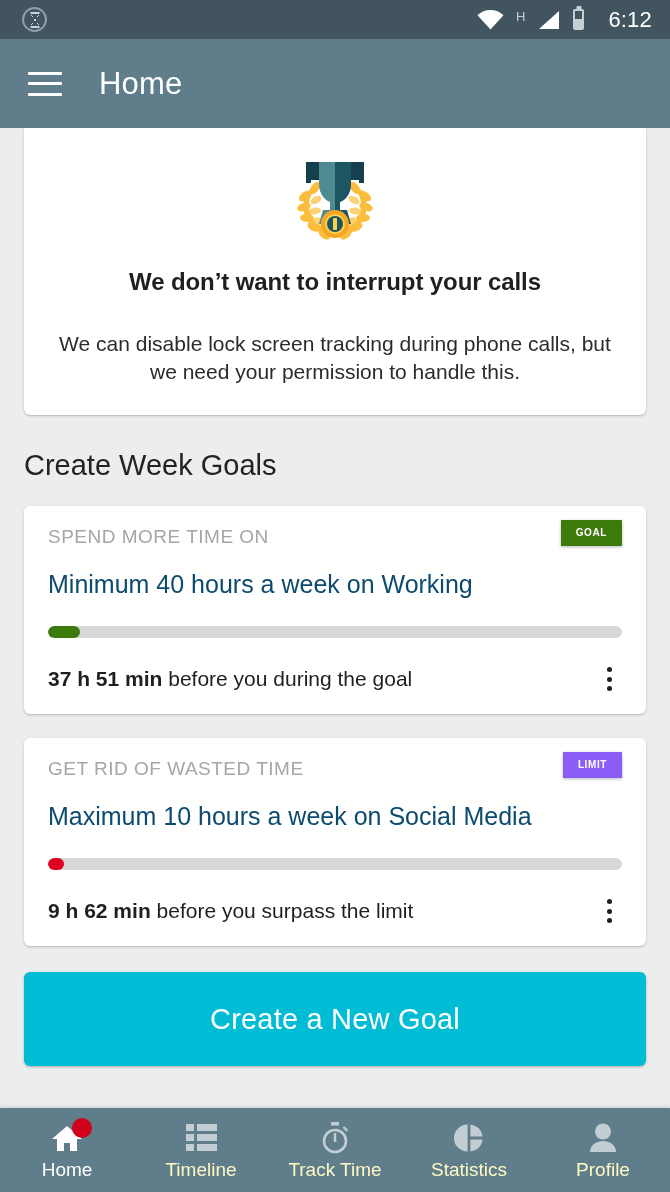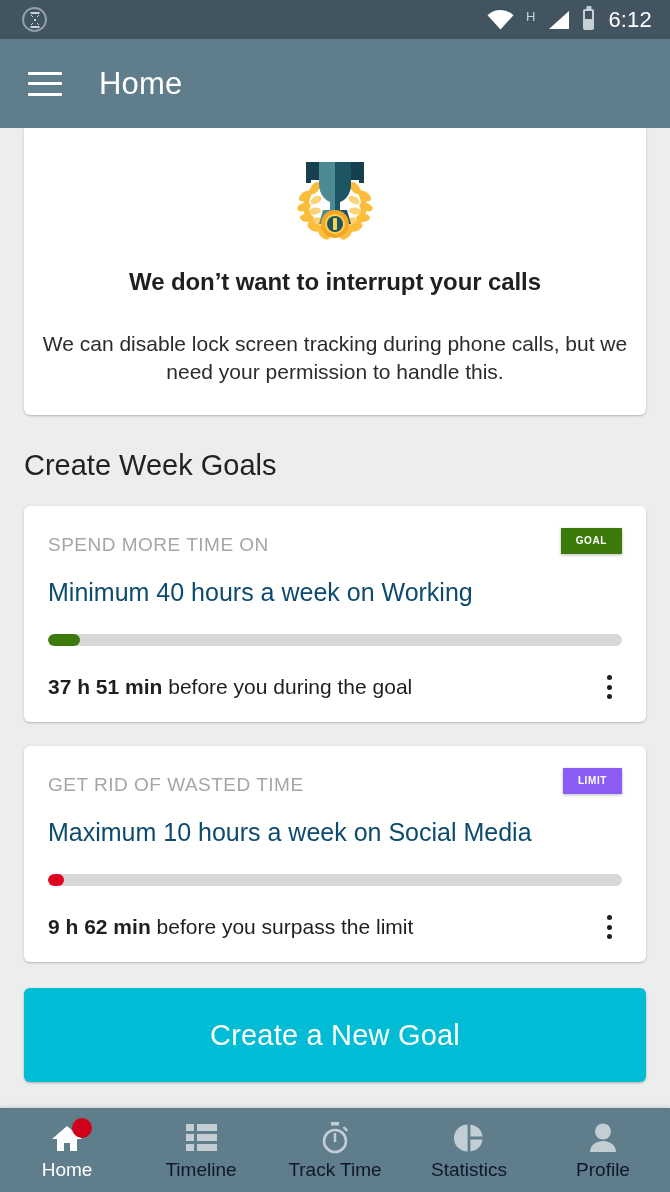--- a/index.html
+++ b/index.html
@@ -91,21 +91,21 @@
     position: absolute;
     bottom: 0; left: 0; right: 0;
     height: 52%;
     background: #c6cfd4;
   }
   .status-time {
     color: #ffffff;
     font-size: 22px;
     letter-spacing: 0.2px;
     line-height: 1;
-    margin-left: 2px;
+    margin-left: 12px;
   }
 
   
   .app-bar {
     position: absolute;
     top: 39px; left: 0;
     width: 670px;
     height: 89px;
     background: #607d8b;
     display: flex;
@@ -145,21 +145,21 @@
 
   .card {
     background: #ffffff;
     border-radius: 6px;
     box-shadow: 0 1px 3px rgba(0,0,0,0.17), 0 1px 1px rgba(0,0,0,0.09);
   }
 
   
   .permission-card {
     margin: 0 24px;
-    padding: 26px 12px 30px;
+    padding: 26px 28px 30px;
     text-align: center;
     border-radius: 0 0 6px 6px;
   }
   .trophy-wrap {
     display: flex;
     justify-content: center;
     margin-bottom: 22px;
   }
   .permission-title {
     font-size: 24px;
@@ -178,21 +178,21 @@
   .section-title {
     margin: 34px 0 0 24px;
     font-size: 29px;
     color: #222222;
     font-weight: 400;
   }
 
   
   .goal-card {
     margin: 24px 24px 0;
-    padding: 22px 24px 20px;
+    padding: 14px 24px 20px;
     position: relative;
   }
   .goal-head {
     display: flex;
     align-items: flex-start;
     justify-content: space-between;
   }
   .goal-kicker {
     font-size: 19px;
     color: #a6a6a6;
@@ -302,21 +302,21 @@
   }
   .nav-icon-wrap {
     position: relative;
     height: 32px;
     display: flex;
     align-items: center;
     justify-content: center;
   }
   .nav-label {
     font-size: 19px;
-    color: #0f172a;
+    color: #fef9c3;
     line-height: 1;
   }
   .nav-item.active .nav-label { color: #ffffff; }
   .nav-badge-dot {
     position: absolute;
     top: -4px; right: -9px;
     width: 20px; height: 20px;
     border-radius: 50%;
     background: #d0021b;
   }

